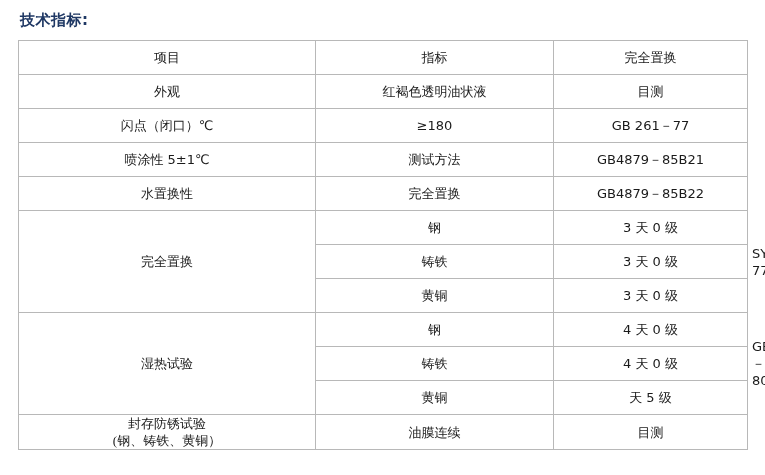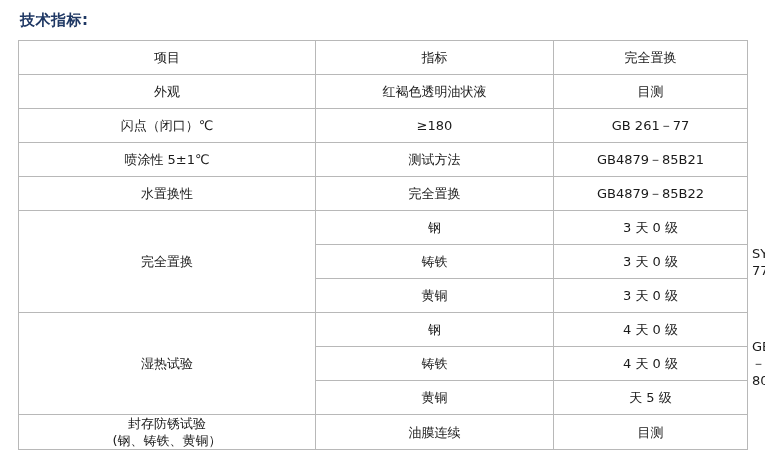--- a/index.html
+++ b/index.html
@@ -52,20 +52,21 @@
     width: 122px;
   }
   td.sub-label {
     width: 175px;
   }
   td.two-line {
     height: 54px;
   }
   .line {
     display: block;
+    font-family: Liberation Serif, serif;
   }
   col.c-item { width: 297px; }
   col.c-index { width: 238px; }
   col.c-method { width: 194px; }
 </style>
 </head>
 <body>
 
 <div class="page">
 

